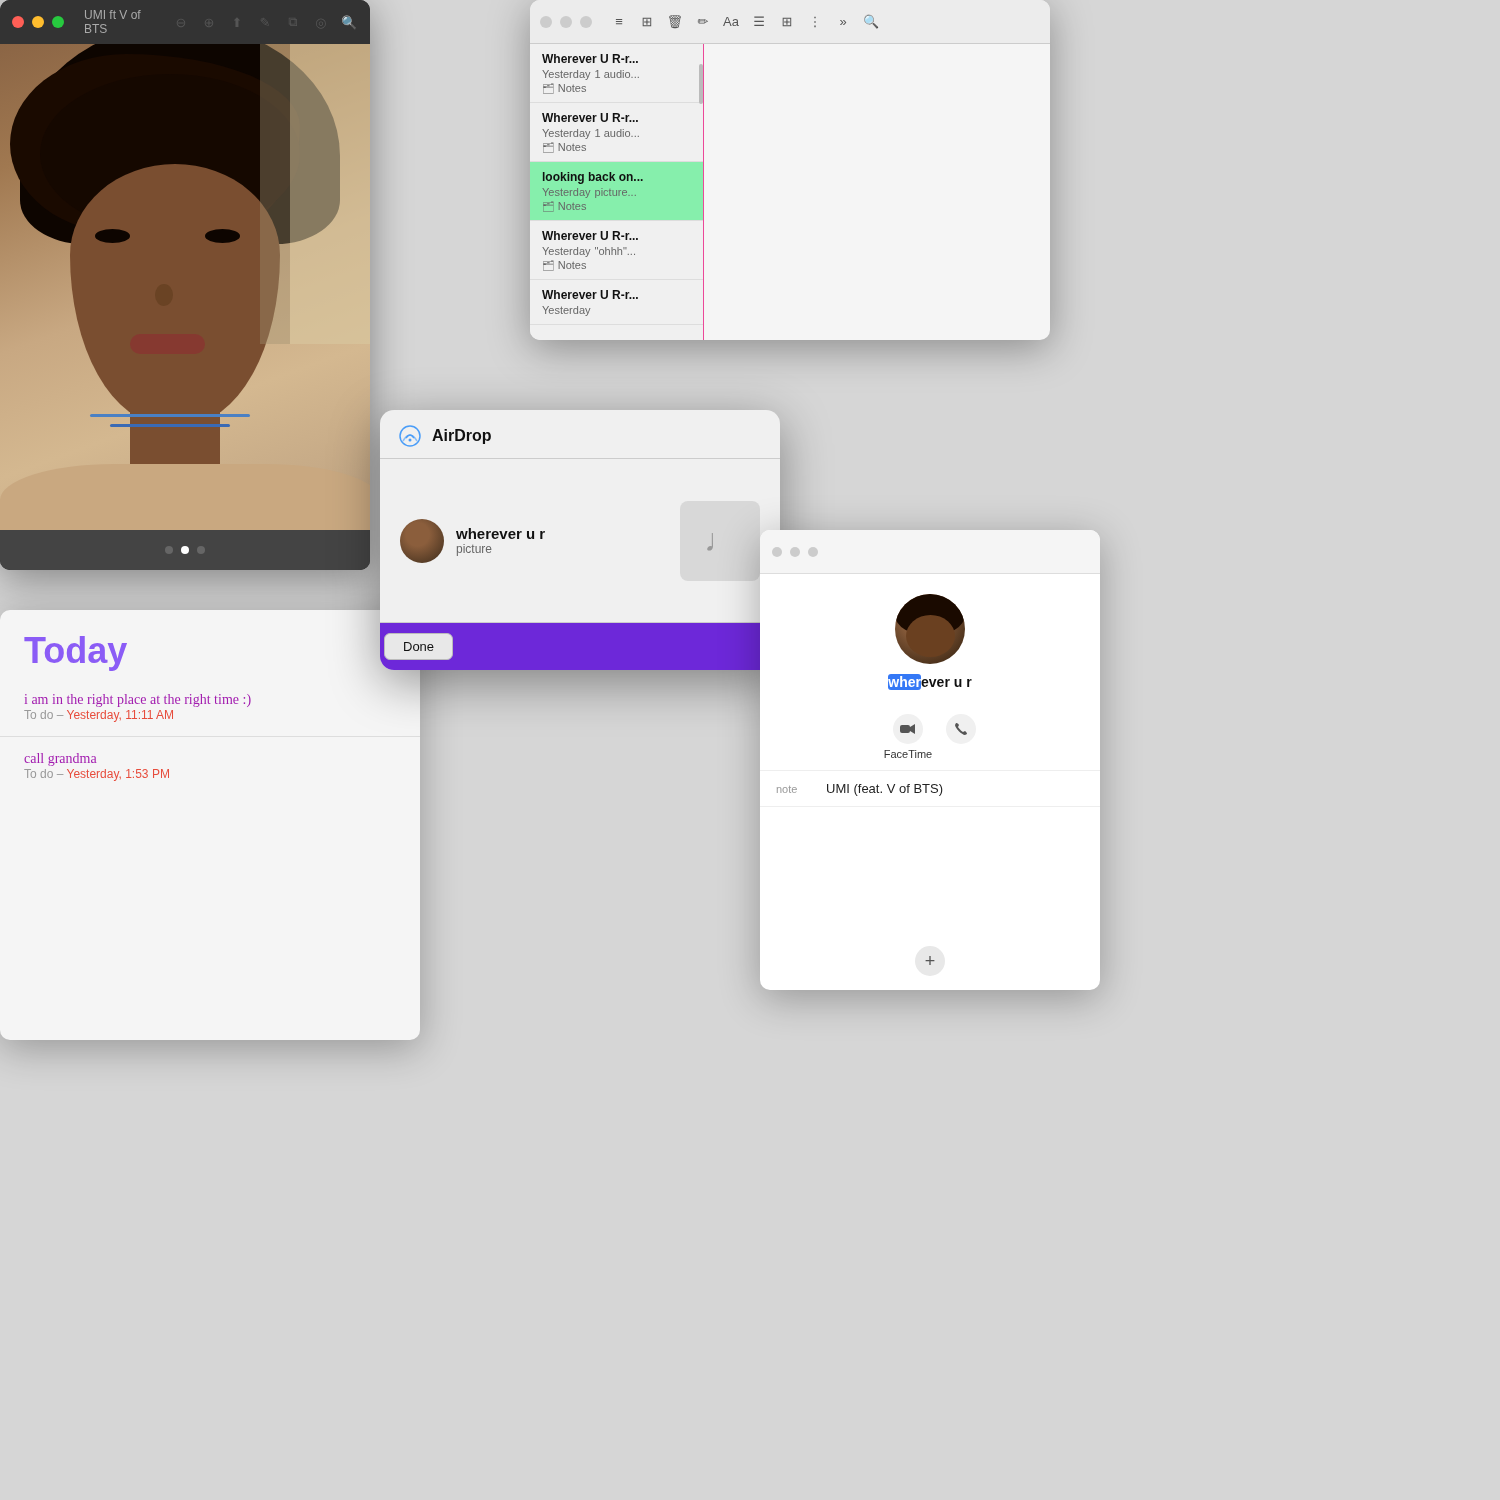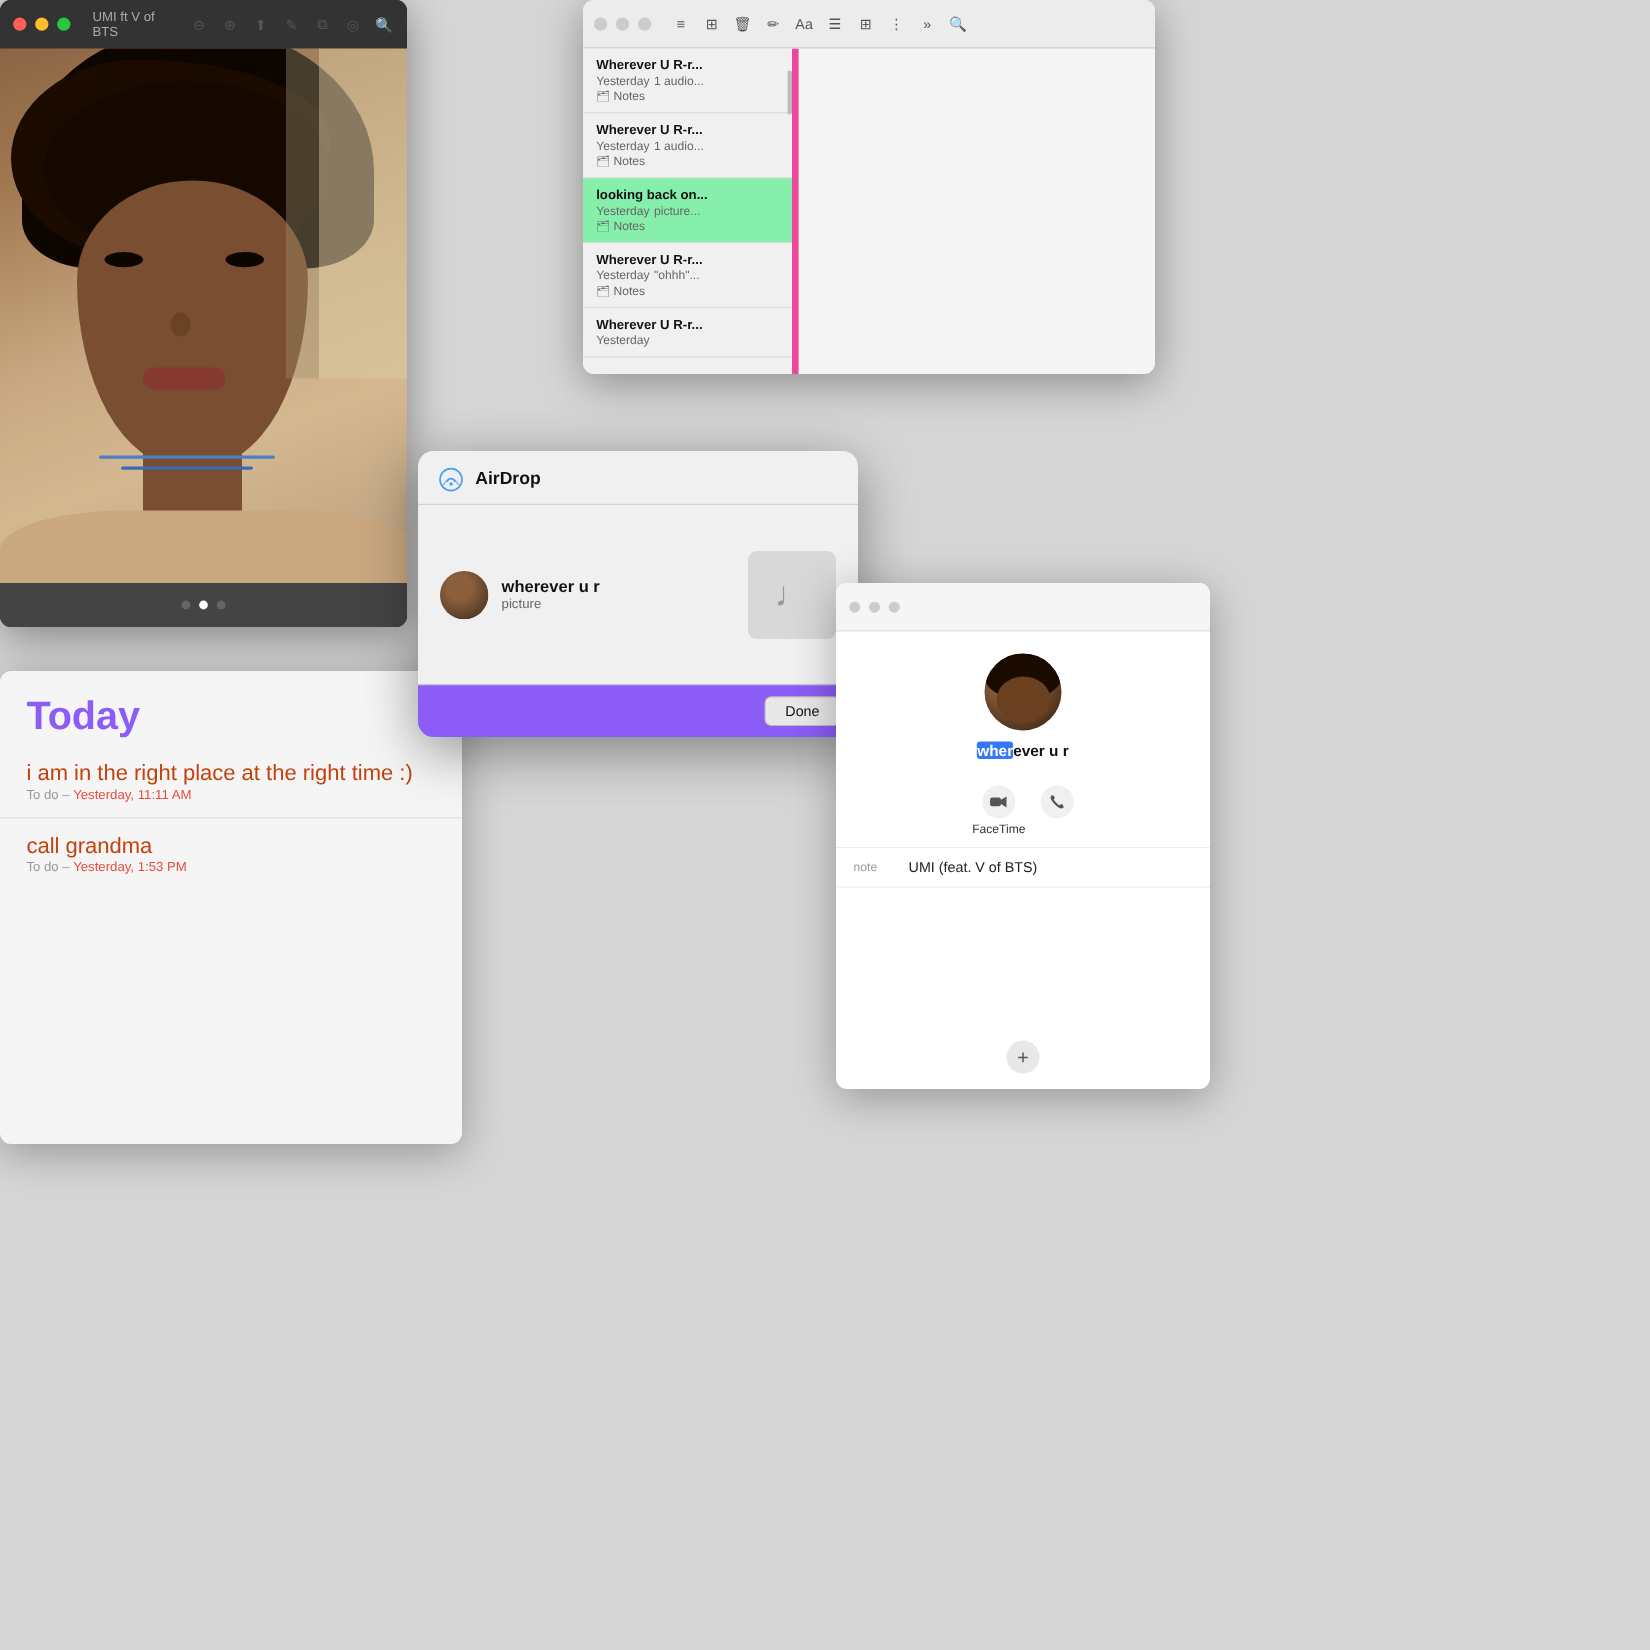--- a/index.html
+++ b/index.html
@@ -55,23 +55,23 @@
       color: #555;
       font-size: 13px;
       cursor: pointer;
     }
     .notes-body {
       display: flex;
       flex: 1;
       overflow: hidden;
     }
     .notes-sidebar {
-      width: 196px;
+      width: 174px;
       background: #f0f0f0;
-      border-right: 6px solid #ec4899;
+      border-right: 1px solid #ec4899;
       overflow-y: auto;
       flex-shrink: 0;
     }
     .note-item {
       padding: 8px 12px;
       border-bottom: 1px solid #ddd;
       cursor: pointer;
     }
     .note-item.active {
       background: #86efac;
@@ -196,22 +196,23 @@
     }
     .reminders-title {
       font-size: 36px;
       font-weight: 700;
       color: #8b5cf6;
     }
     .reminder-item {
       padding: 10px 24px;
     }
     .reminder-main-text {
-      font-size: 20px;
-      color: #c2410c;
+      font-size: 14px;
+      color: #a21caf;
+      font-family: Liberation Serif, serif;
     }
     .reminder-sub-text {
       font-size: 12px;
       color: #999;
     }
     .reminder-sub-text span {
       color: #e74c3c;
     }
     .reminders-divider {
       height: 1px;
@@ -293,25 +294,24 @@
       display: flex;
       align-items: center;
       justify-content: center;
       flex-shrink: 0;
     }
     .music-note {
       font-size: 32px;
       color: #999;
     }
     .airdrop-footer {
-      background: #8b5cf6;
+      background: #6d28d9;
       border-top: 1px solid #ccc;
       display: flex;
-      justify-content: flex-end;
-      padding: 10px 16px;
+      padding: 10px 4px;
       flex-shrink: 0;
     }
     .done-button {
       background: #e8e8e8;
       border: 1px solid #bbb;
       border-radius: 6px;
       padding: 5px 18px;
       font-size: 13px;
       cursor: pointer;
       color: #111;

